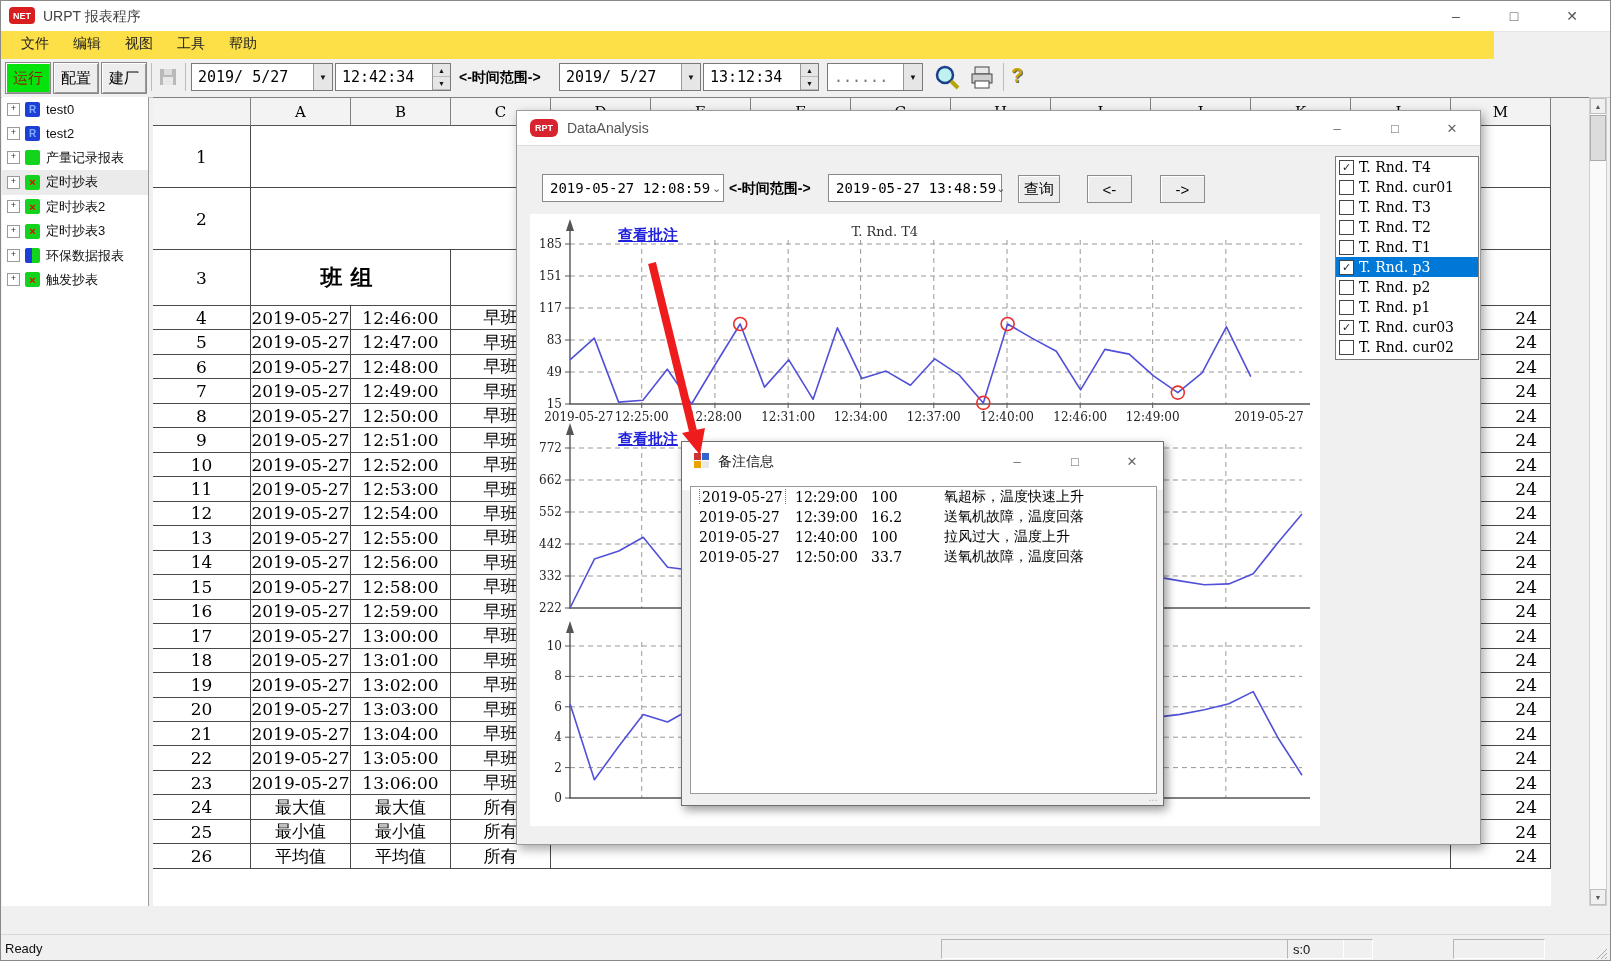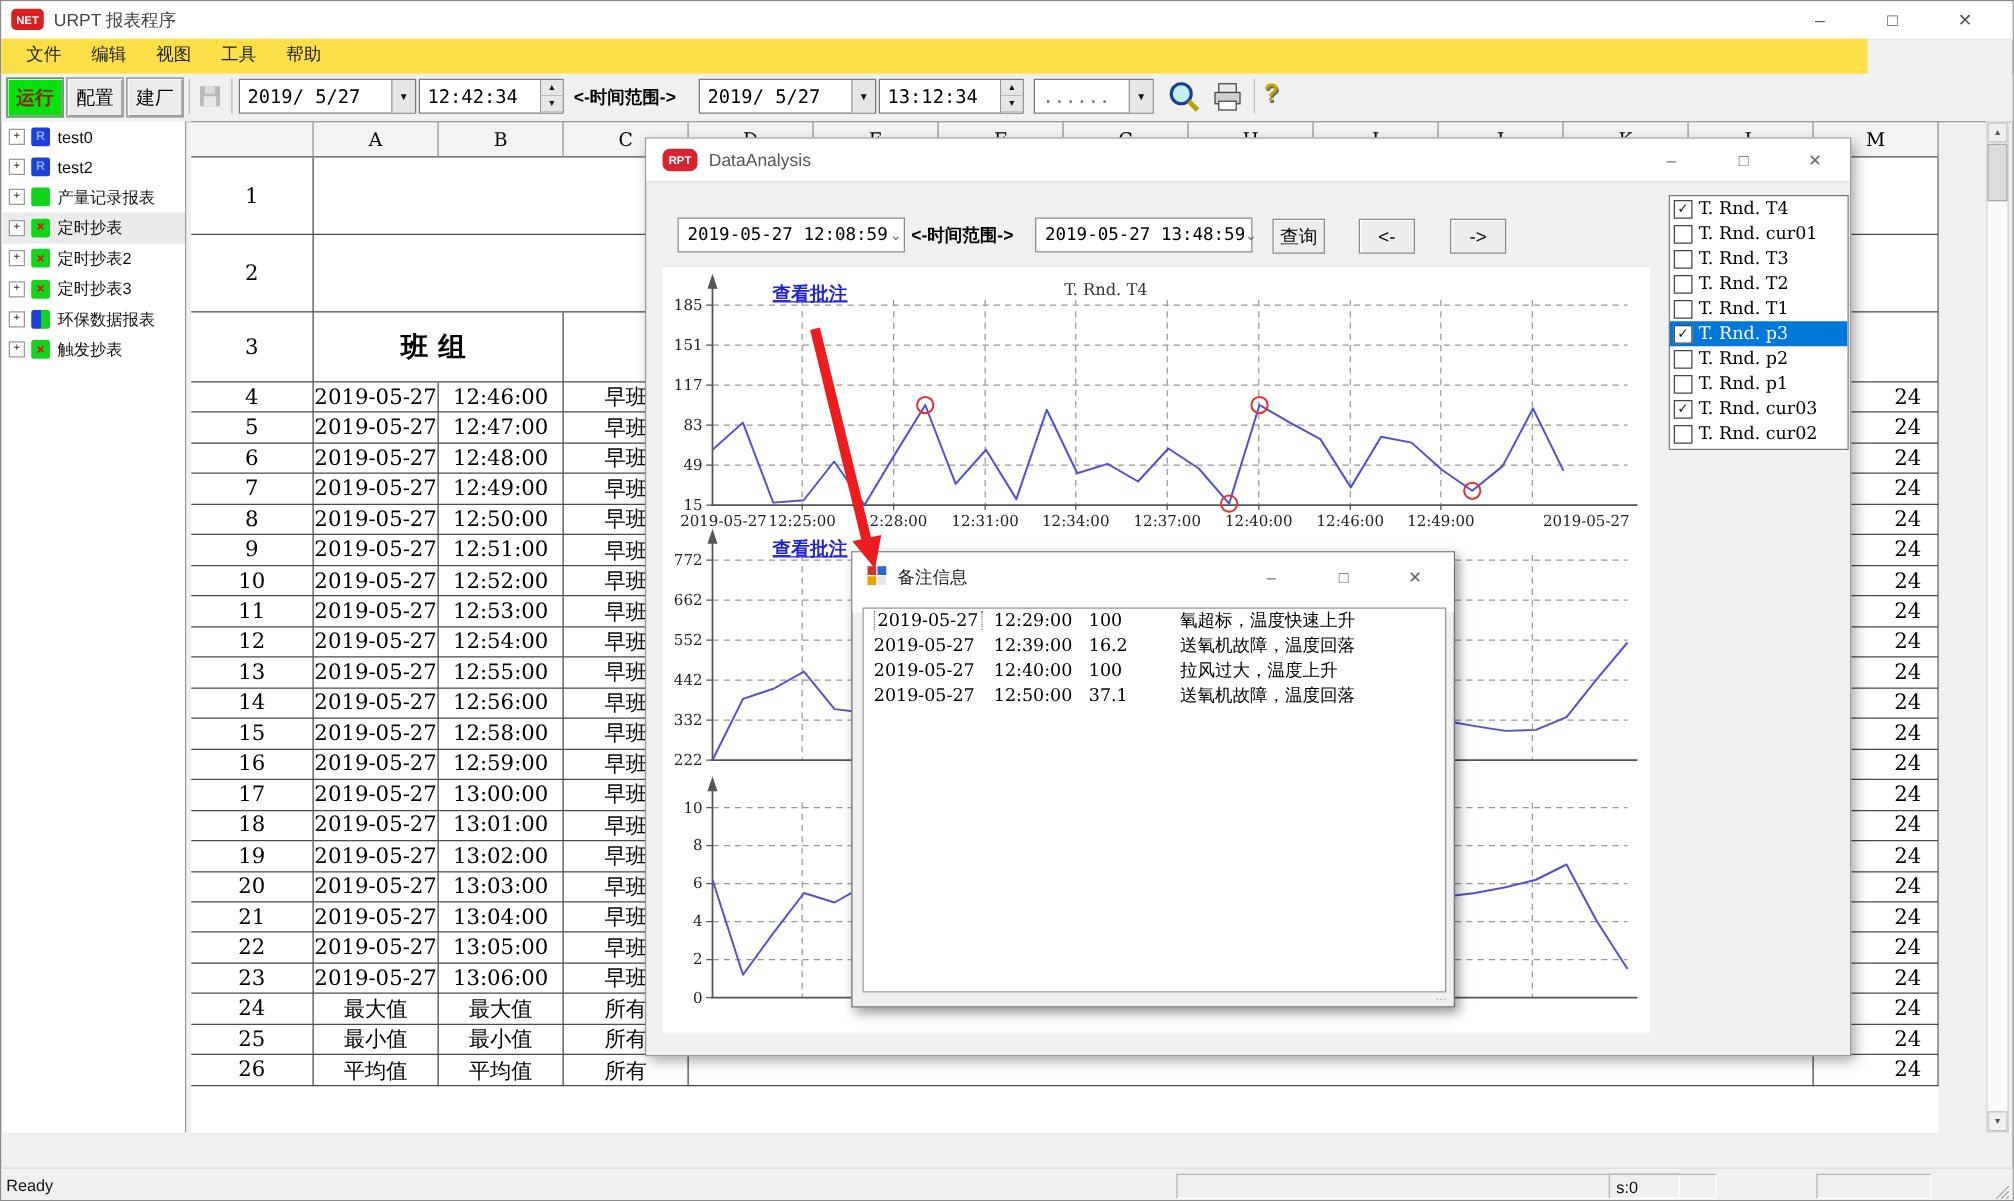--- a/index.html
+++ b/index.html
@@ -122,21 +122,21 @@
 
 <div id="menubar" class="abs">
     <div class="menu-item">文件</div>
     <div class="menu-item">编辑</div>
     <div class="menu-item">视图</div>
     <div class="menu-item">工具</div>
     <div class="menu-item">帮助</div>
   </div>
 
 <div id="toolbar" class="abs">
-  <div class="abs tbtn" style="left:4px;width:44px;background:#04e30c;color:#902000;font-weight:bold">运行</div>
+  <div class="abs tbtn" style="left:4px;width:44px;background:#04e30c;color:#902000;font-weight:normal">运行</div>
   <div class="abs tbtn" style="left:52px;width:44px">配置</div>
   <div class="abs tbtn" style="left:100px;width:44px">建厂</div>
   <div class="abs tsep" style="left:150px"></div>
   <div class="abs" style="left:156px;top:7px;width:22px;height:22px">
     <svg width="22" height="22">
         <rect x="3" y="3" width="16" height="16" fill="#b9b9b9"></rect>
         <rect x="7" y="3" width="8" height="6" fill="#dcdcdc"></rect>
         <rect x="6" y="11" width="10" height="8" fill="#e8e8e8"></rect>
       </svg>
   </div>
@@ -673,21 +673,21 @@
         </div>
         <div class="rrow">
           <div class="rc1">2019-05-27</div>
           <div class="rc2">12:40:00</div>
           <div class="rc3">100</div>
           <div class="rc4">拉风过大，温度上升</div>
         </div>
         <div class="rrow">
           <div class="rc1">2019-05-27</div>
           <div class="rc2">12:50:00</div>
-          <div class="rc3">37.1</div>
+          <div class="rc3">33.7</div>
           <div class="rc4">送氧机故障，温度回落</div>
         </div>
       </div>
   </div>
   <div id="rgrip">…</div>
 </div>
 
 <svg id="arrow-overlay" class="abs">
   <line x1="651" y1="262" x2="692" y2="430" stroke="#ee1c1c" stroke-width="8"></line>
   <polygon points="699,454 704,427 681,432" fill="#ee1c1c"></polygon>

